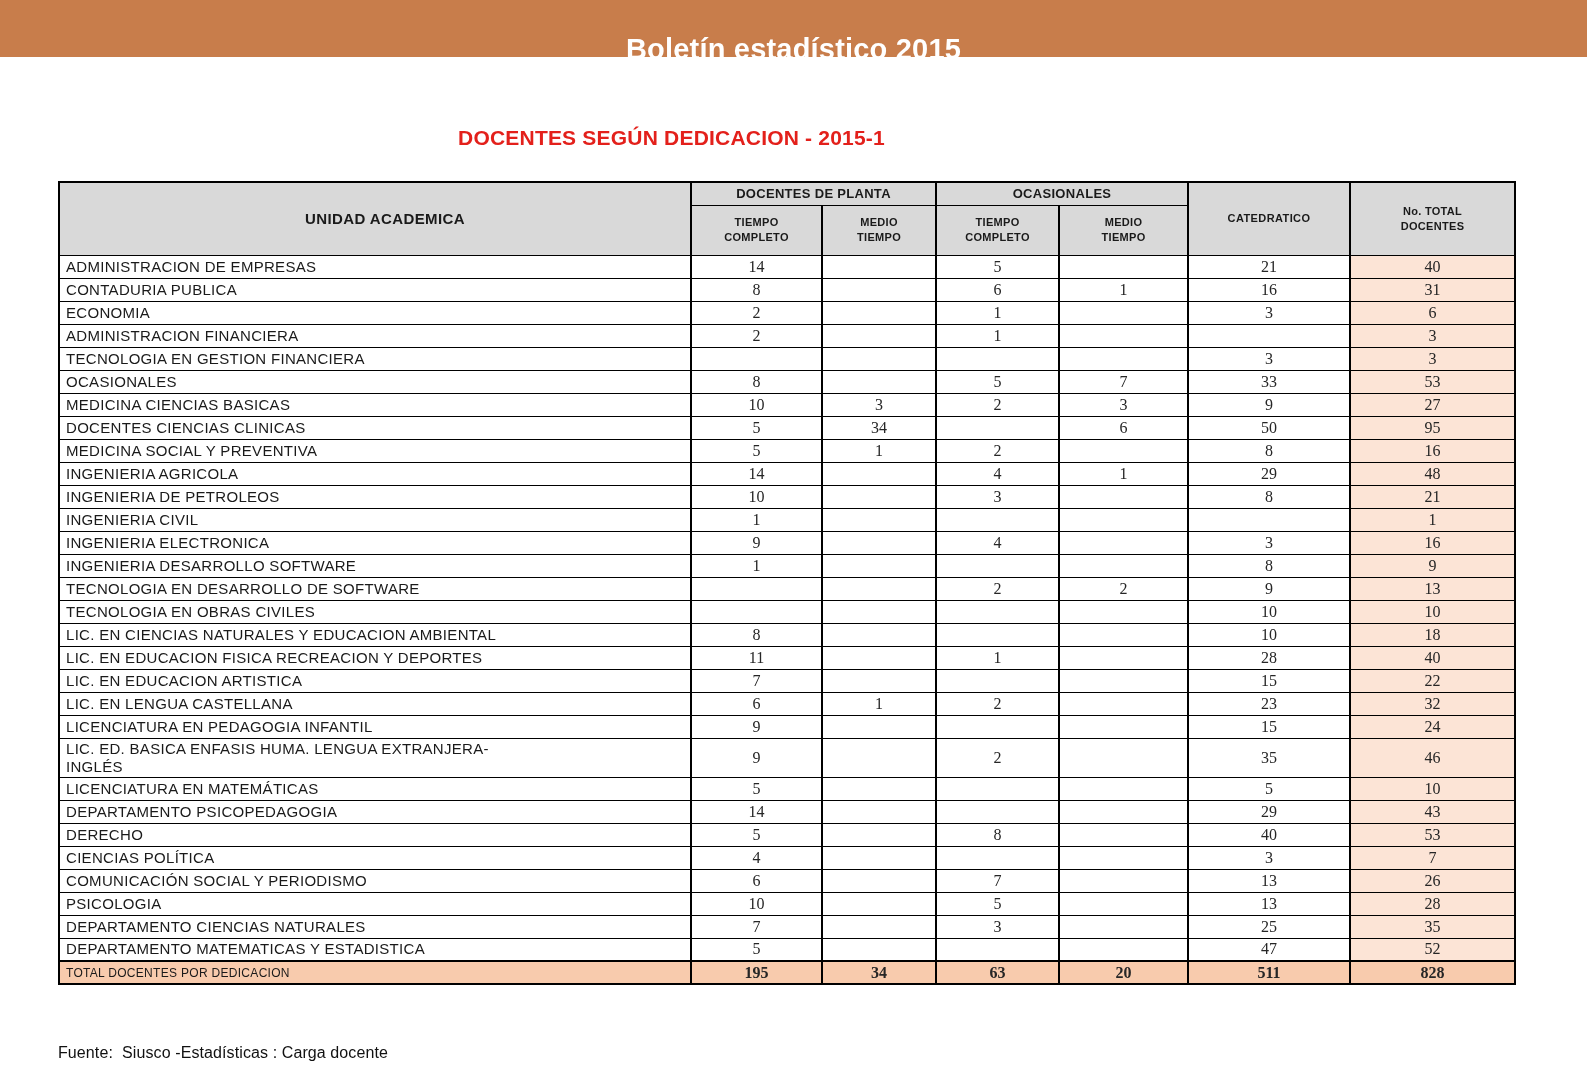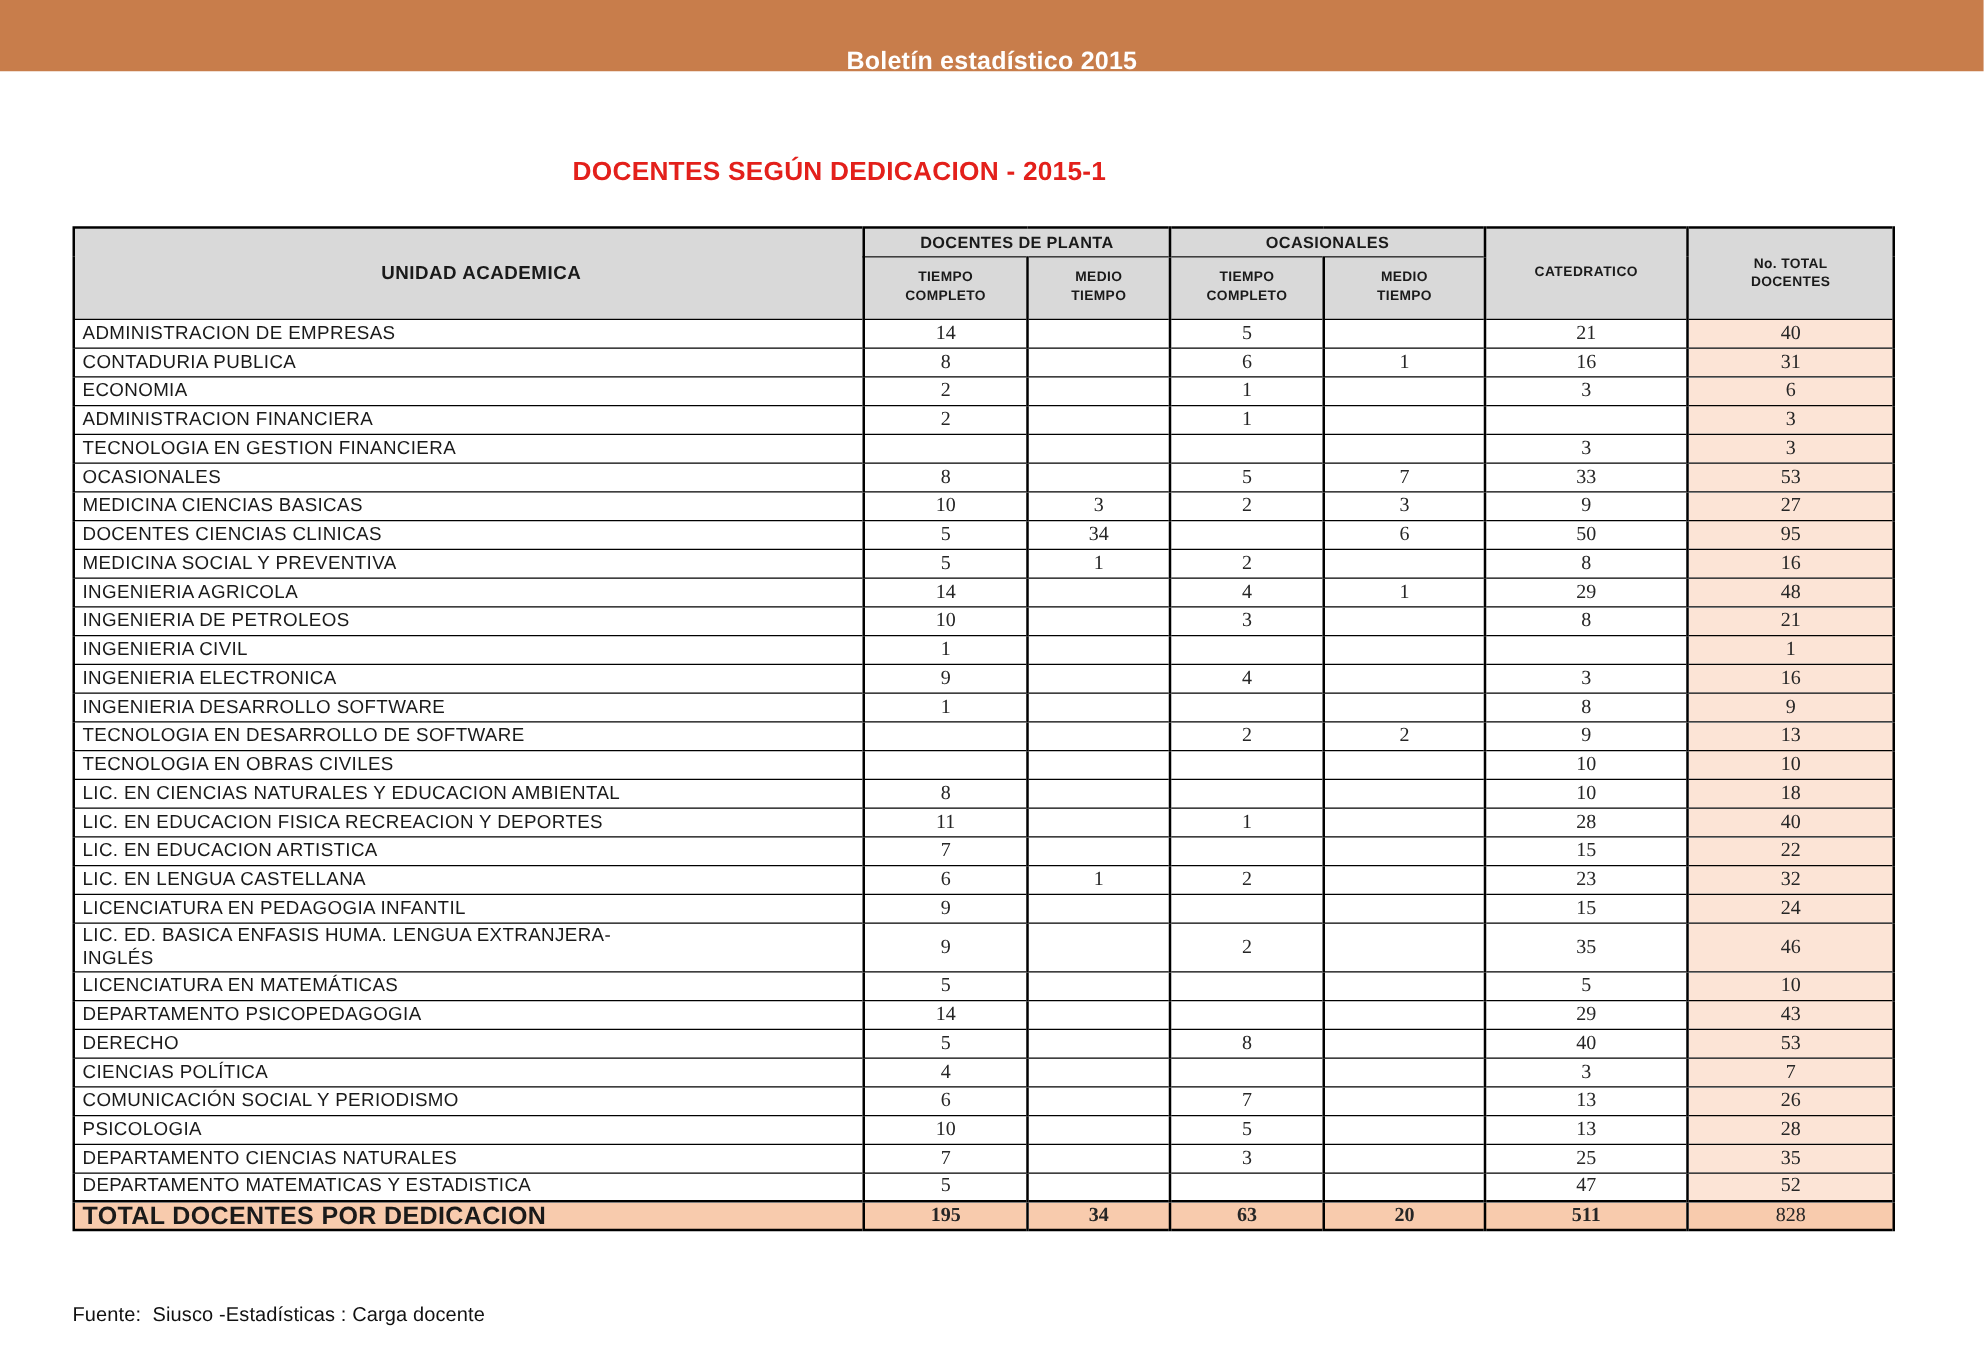--- a/index.html
+++ b/index.html
@@ -4,21 +4,21 @@
 <style>
   * { margin: 0; padding: 0; box-sizing: border-box; }
   html, body { width: 1587px; height: 1077px; background: #ffffff; overflow: hidden; }
   body { font-family: "Liberation Sans", sans-serif; position: relative; color: #1a1a1a; }
 
   .banner {
     position: absolute; top: 0; left: 0; width: 1587px; height: 57px;
     background: #C87D4B; display: flex; align-items: center; justify-content: center;
   }
   .banner-title {
-    color: #ffffff; font-size: 20px; font-weight: bold; letter-spacing: 0.2px; margin-top: 41px;
+    color: #ffffff; font-size: 29px; font-weight: bold; letter-spacing: 0.2px; margin-top: 41px;
   }
 
   .page-title {
     position: absolute; top: 126px; left: 0; width: 1343px; text-align: center;
     color: #E3201B; font-size: 21px; font-weight: bold; letter-spacing: 0.2px;
   }
 
   table.data-table {
     position: absolute; left: 58px; top: 181px; width: 1456px;
     border-collapse: collapse; table-layout: fixed;
@@ -41,23 +41,23 @@
     font-size: 15px; text-align: left; padding: 1px 2px 1px 6px; height: 23px;
     white-space: pre-line; line-height: 18px; letter-spacing: 0.3px; vertical-align: middle;
   }
   td.num-cell {
     font-family: "Liberation Serif", serif; font-size: 16px; text-align: center;
     vertical-align: middle; height: 23px; color: #262626;
   }
   td.total-col { background: #FCE4D6; }
 
   tr.total-row td { background: #F8CBAD; border-top: 2px solid #000000; }
-  tr.total-row td.unit-cell { font-weight: bold; font-size: 20px; letter-spacing: 0.3px; }
+  tr.total-row td.unit-cell { font-weight: normal; font-size: 12px; letter-spacing: 0.3px; }
   tr.total-row td.num-cell { font-weight: bold; }
-  tr.total-row td.num-cell.grand-total { font-weight: normal; }
+  tr.total-row td.num-cell.grand-total { font-weight: bold; }
 
   .footer-source {
     position: absolute; left: 58px; top: 1044px; font-size: 16px; color: #111111;
     white-space: pre; letter-spacing: 0.1px;
   }
 </style>
 </head>
 <body>
 
 <div class="banner">

